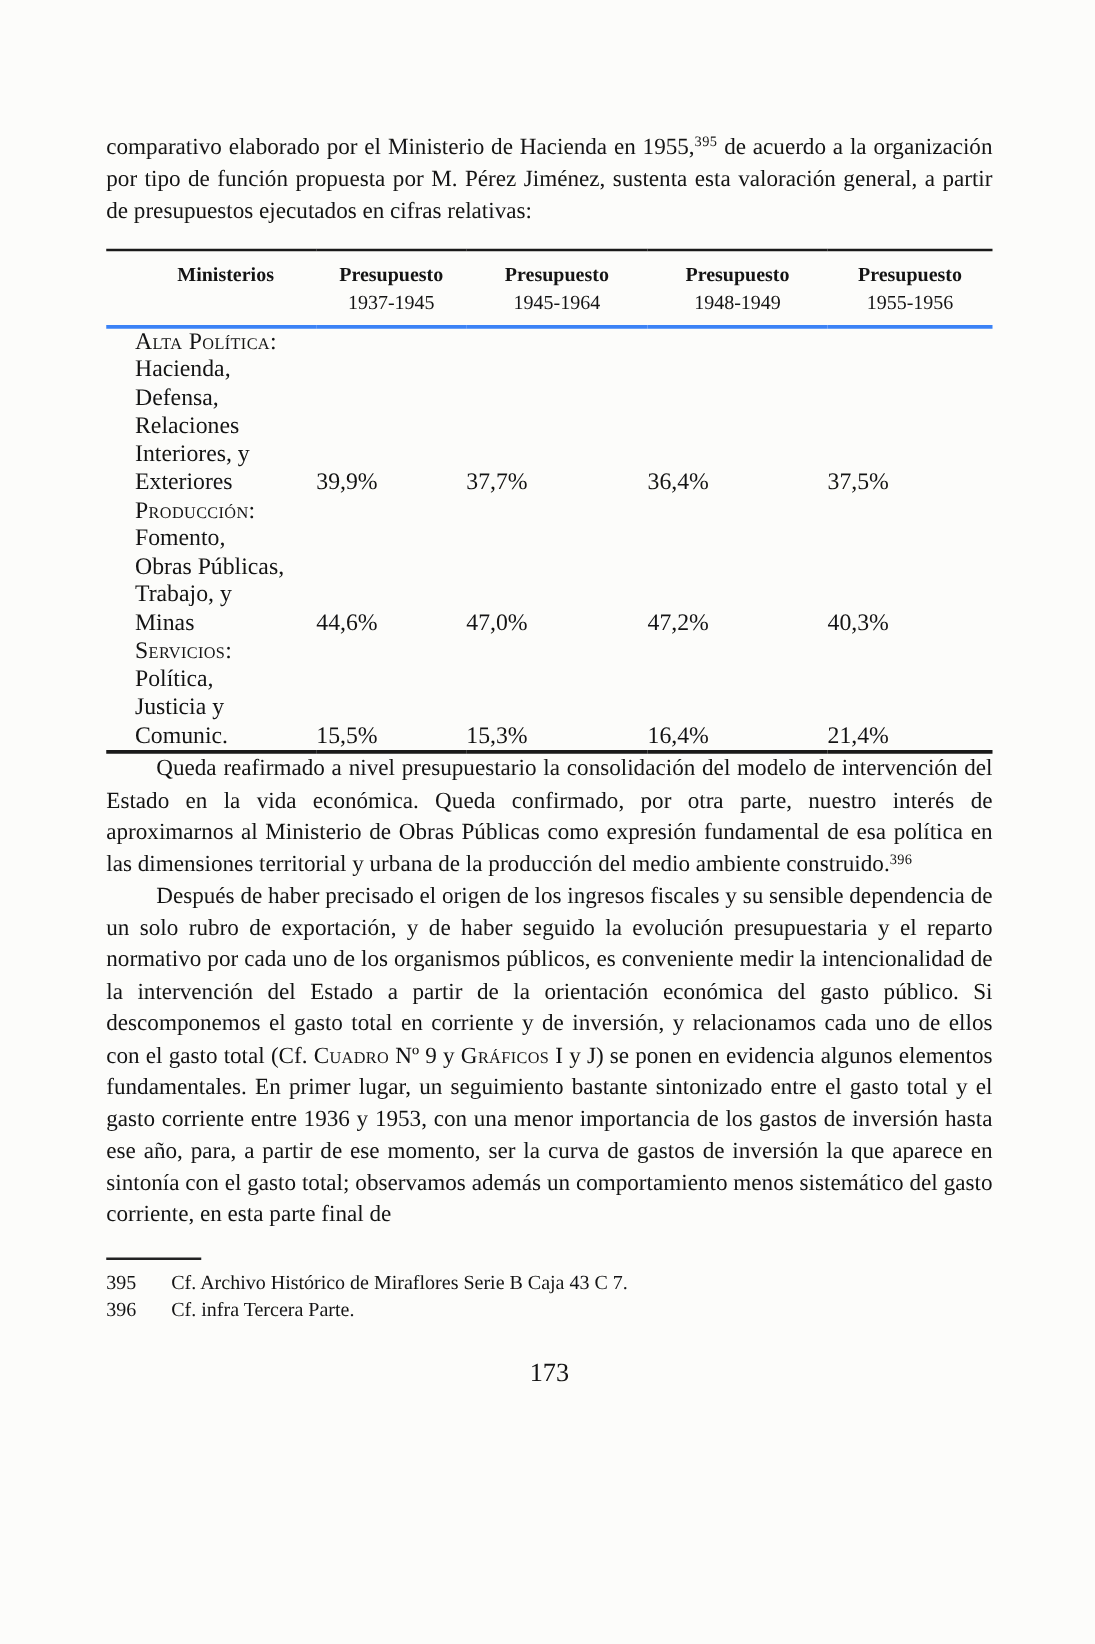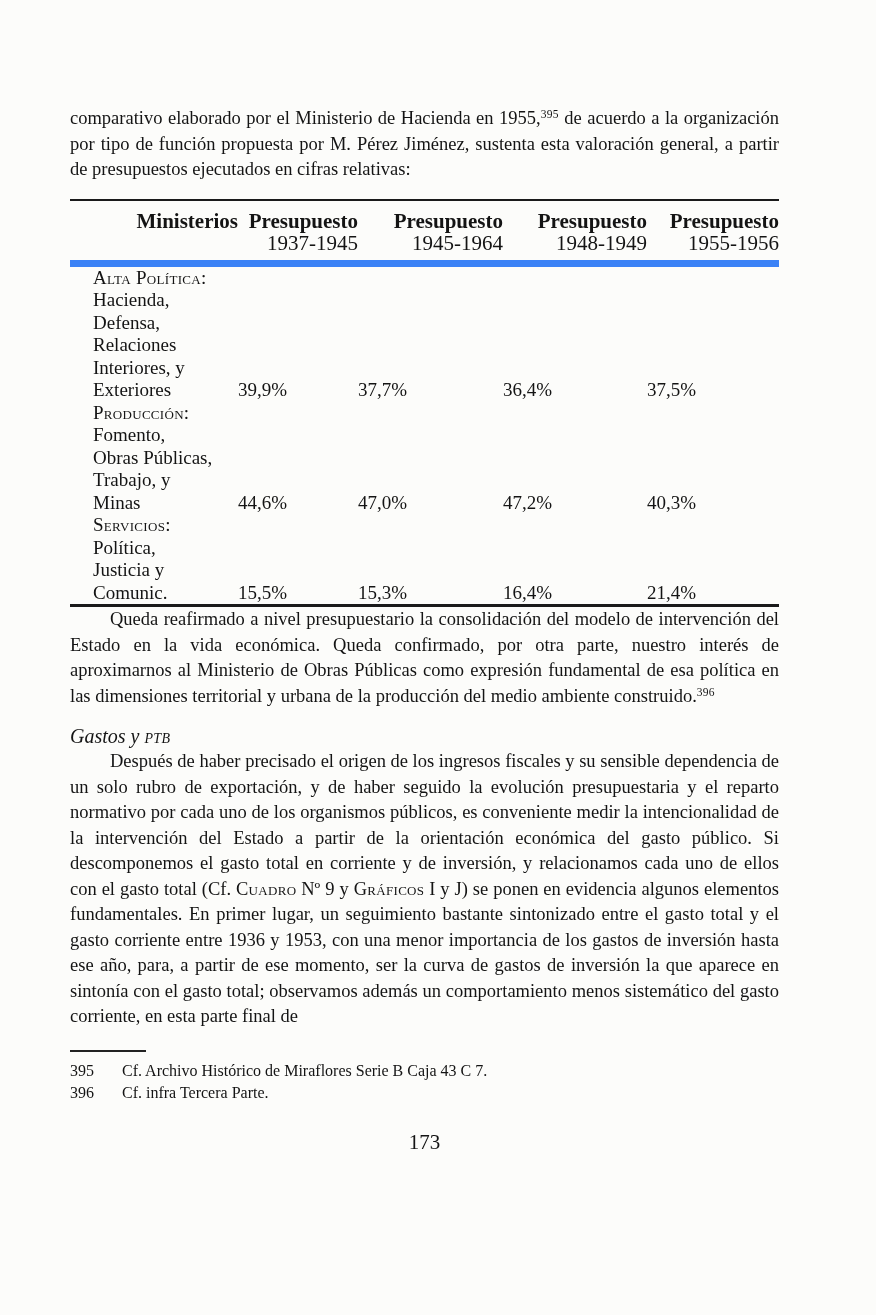--- a/index.html
+++ b/index.html
@@ -7,21 +7,21 @@
     position:relative;
     width:876px; height:1315px;
     margin:0 auto;
     background:#fcfcfa;
     color:#141414;
     font-family:"Liberation Serif", serif;
     overflow:hidden;
   }
   .content {
     position:absolute;
-    left:70px; top:106px;
+    left:85px; top:106px;
     width:709px;
   }
   p.body {
     margin:0;
     font-size:18.5px;
     line-height:25.5px;
     text-align:justify;
   }
   .indent { text-indent:40px; }
   sup.fnref {
@@ -36,27 +36,27 @@
   
   table.budget {
     border-collapse:collapse;
     table-layout:fixed;
     width:709px;
     margin-top:16px;
     border-top:2px solid #1a1a1a;
     border-bottom:3px solid #1a1a1a;
   }
   table.budget thead th {
-    text-align:right;
+    text-align:center;
     vertical-align:top;
-    font-size:21px;
+    font-size:16px;
     line-height:22px;
     font-weight:bold;
     padding:9px 0 6px 0;
-    border-bottom:7px solid #3b82f6;
+    border-bottom:3px solid #3b82f6;
   }
   table.budget .period { display:block; font-weight:normal; }
   .c0 { padding-left:23px !important; }
   table.budget tbody td {
     font-size:19px;
     line-height:22.5px;
     padding:0;
     vertical-align:bottom;
   }
   tr.grp td { padding-top:11px; }
@@ -190,21 +190,20 @@
           <td class="val">15,5%</td>
           <td class="val">15,3%</td>
           <td class="val">16,4%</td>
           <td class="val">21,4%</td>
         </tr>
       </tbody>
     </table>
 
     <p class="body indent para-queda"><span>Queda reafirmado a nivel presupuestario la consolidación del modelo de intervención del Estado en la vida económica. Queda confirmado, por otra parte, nuestro interés de aproximarnos al Ministerio de Obras Públicas como expresión fundamental de esa política en las dimensiones territorial y urbana de la producción del medio ambiente construido.</span><sup class="fnref">396</sup></p>
 
-    <p class="section-head"><span>Gastos y </span><span class="sc">ptb</span></p>
 
     <p class="body indent para-despues"><span>Después de haber precisado el origen de los ingresos fiscales y su sensible dependencia de un solo rubro de exportación, y de haber seguido la evolución presupuestaria y el reparto normativo por cada uno de los organismos públicos, es conveniente medir la intencionalidad de la intervención del Estado a partir de la orientación económica del gasto público. Si descomponemos el gasto total en corriente y de inversión, y relacionamos cada uno de ellos con el gasto total (</span><span class="it">Cf. </span><span class="sc">Cuadro</span><span> Nº 9 y </span><span class="sc">Gráficos</span><span> I y J) se ponen en evidencia algunos elementos fundamentales. En primer lugar, un seguimiento bastante sintonizado entre el gasto total y el gasto corriente entre 1936 y 1953, con una menor importancia de los gastos de inversión hasta ese año, para, a partir de ese momento, ser la curva de gastos de inversión la que aparece en sintonía con el gasto total; observamos además un comportamiento menos sistemático del gasto corriente, en esta parte final de</span></p>
 
     <div class="fn-block">
       <div class="fn-rule"></div>
       <div class="footnote">
         <span class="fn-num">395</span>
         <span class="fn-text"><span class="it">Cf.</span><span> Archivo Histórico de Miraflores Serie B Caja 43 C 7.</span></span>
       </div>
       <div class="footnote">

